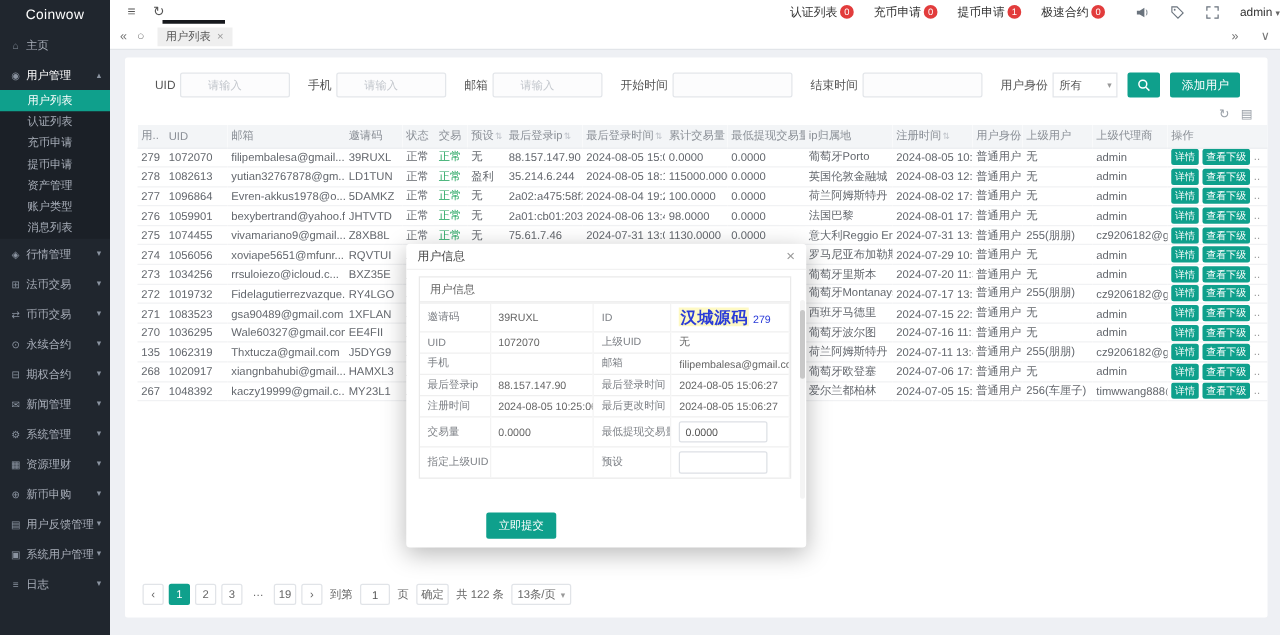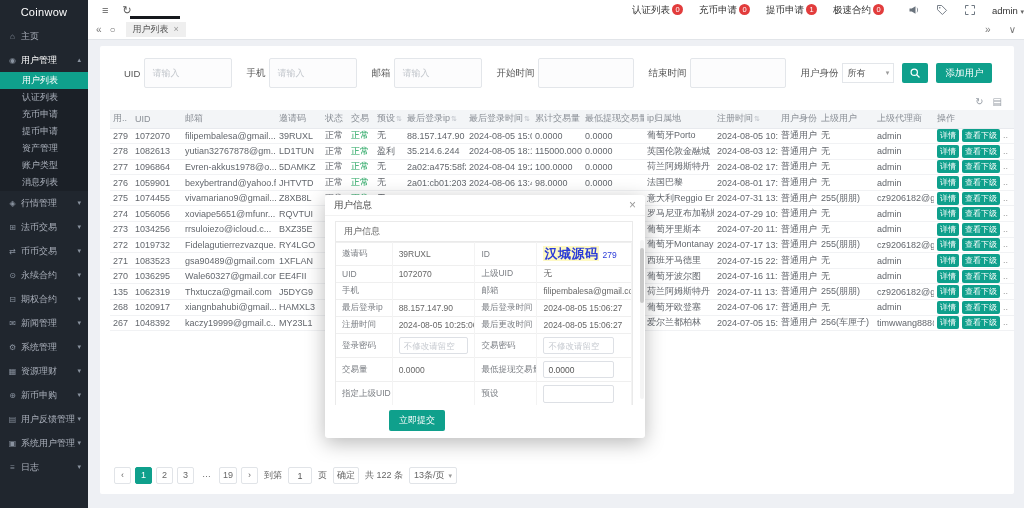--- a/index.html
+++ b/index.html
@@ -35,21 +35,21 @@
   .tabchip .x{color:#999;font-size:9px}
   .tabrow-right{margin-left:auto;display:flex;align-items:center;gap:10px;padding-right:8px;color:#777}
 
   
   .content{position:absolute;left:88px;top:40px;width:936px;height:468px;padding:6px 10px 0 12px}
   .card{background:#fff;border-radius:2px;height:448px;padding:6px 10px 0;display:flex;flex-direction:column}
 
   .filters{display:flex;align-items:center;padding:6px 0 8px 14px;font-size:9.5px;color:#555;flex:none}
   .filters label{margin:0 4px 0 14px}
   .filters label:first-child{margin-left:0}
-  .f-in{height:30px;border:1px solid #e3e6ea;background:#fcfcfd;border-radius:2px;font-size:9px;padding:0 7px;color:#555;outline:none}
+  .f-in{height:20px;border:1px solid #e3e6ea;background:#fcfcfd;border-radius:2px;font-size:9px;padding:0 21px;color:#555;outline:none}
   .f-in::placeholder{color:#c3c7cd}
   .w90{width:88px}.w95{width:96px}
   .f-select{width:52px;height:20px;border:1px solid #e3e6ea;background:#fff;border-radius:0;font-size:9px;color:#555;display:flex;align-items:center;justify-content:space-between;padding:0 4px;cursor:pointer}
   .f-select .caret{font-size:7px;color:#999}
   .search-btn{width:26px;height:20px;background:var(--accent);border:none;border-radius:2px;margin-left:8px;display:flex;align-items:center;justify-content:center;cursor:pointer}
   .add-btn{height:20px;background:var(--accent);color:#fff;border:none;border-radius:2px;font-size:9.5px;padding:0 9px;margin-left:8px;cursor:pointer}
 
   .tools{display:flex;justify-content:flex-end;gap:9px;color:#9aa0a8;font-size:10px;padding:0 2px 3px;flex:none}
   .tools span{cursor:pointer}
 
@@ -619,26 +619,20 @@
           <td class="lbl">最后登录时间</td>
           <td>2024-08-05 15:06:27</td>
         </tr>
         <tr class="txt">
           <td class="lbl">注册时间</td>
           <td>2024-08-05 10:25:06</td>
           <td class="lbl">最后更改时间</td>
           <td>2024-08-05 15:06:27</td>
         </tr>
         <tr class="inp">
-          <td class="lbl">登录密码</td>
-          <td><input class="g-in" placeholder="不修改请留空" style=""></td>
-          <td class="lbl">交易密码</td>
-          <td><input class="g-in small" placeholder="不修改请留空" style=""></td>
-        </tr>
-        <tr class="inp">
           <td class="lbl">交易量</td>
           <td>0.0000</td>
           <td class="lbl">最低提现交易量</td>
           <td><input class="g-in small" value="0.0000" style=""></td>
         </tr>
         <tr class="inp">
           <td class="lbl">指定上级UID</td>
           <td></td>
           <td class="lbl">预设</td>
           <td>

